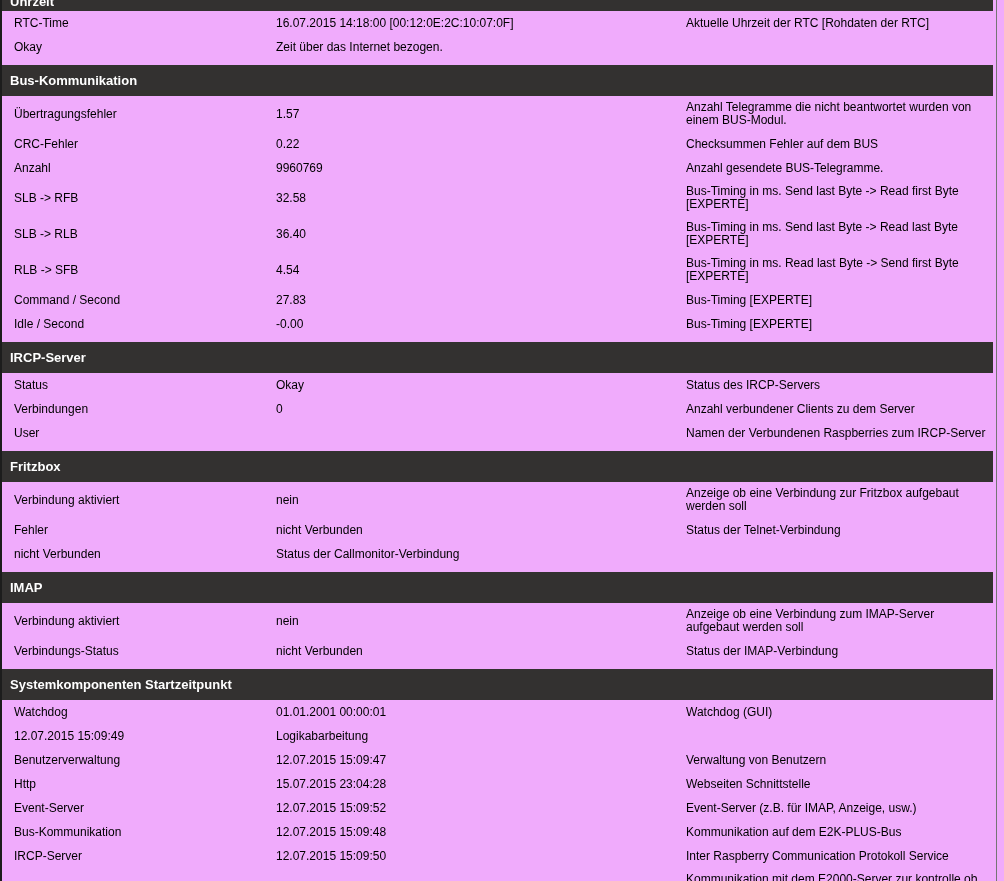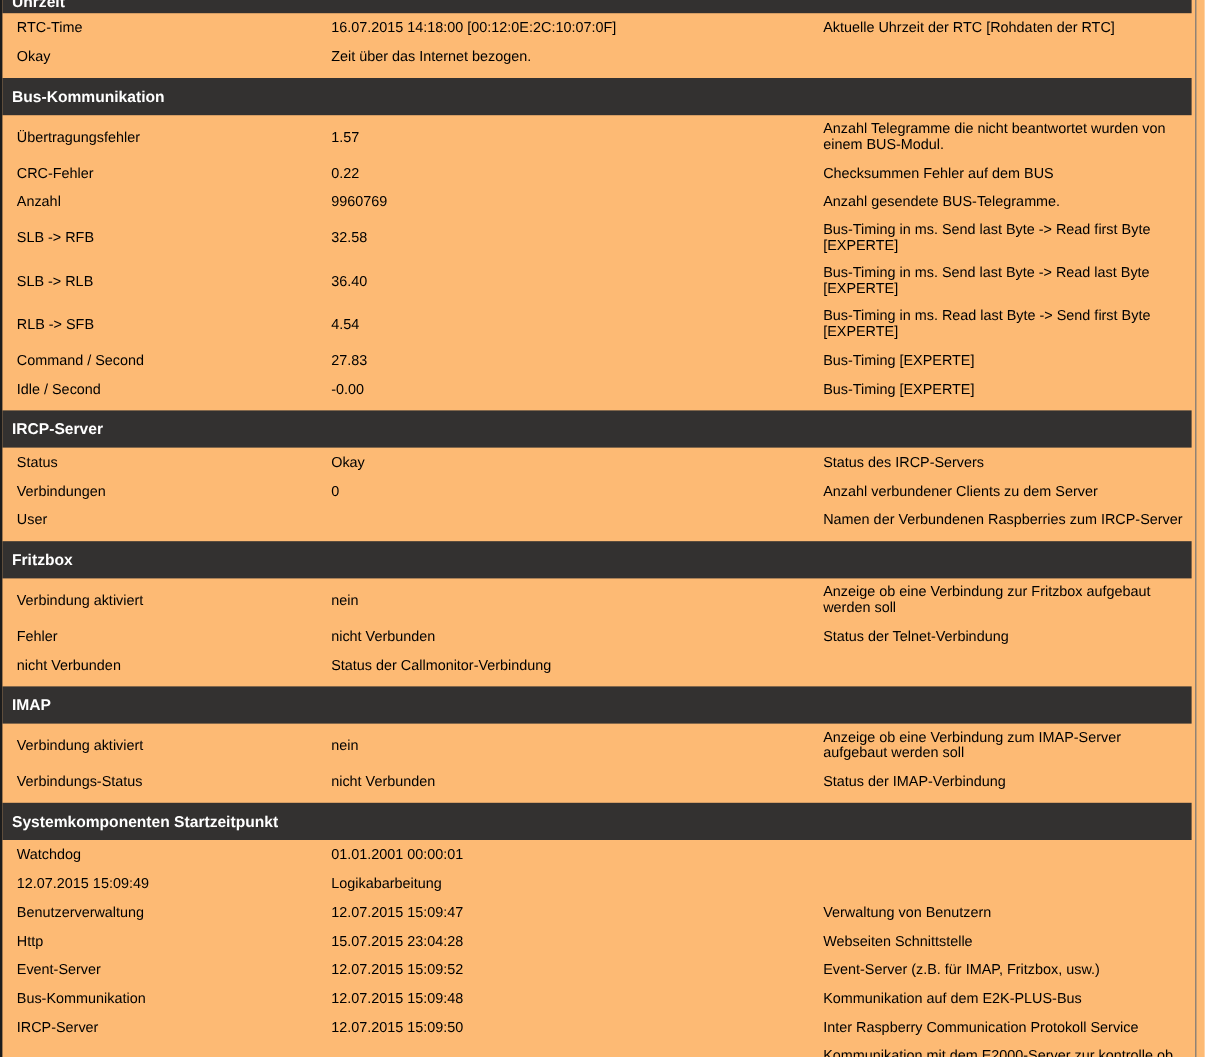--- a/index.html
+++ b/index.html
@@ -1,17 +1,17 @@
 <!DOCTYPE html>
 <html><head>
 <meta charset="utf-8">
 <style>
   html,body{margin:0;padding:0;background:#ffffff;}
   .page{
-    width:1004px;height:881px;overflow:hidden;background:#fdba74;
+    width:1004px;height:881px;overflow:hidden;background:#f0abfc;
     font-family:"Liberation Sans",sans-serif;
   }
   .panel{
     margin-right:7px;
     border-left:2px solid #1c1c1c;
     border-right:1px solid #757575;
     min-height:881px;
     box-sizing:border-box;
   }
   .section{margin-bottom:6px;}
@@ -162,39 +162,40 @@
           <div class="cell cell-desc">Status der IMAP-Verbindung</div>
         </div>
       </div>
       <div class="section">
         <div class="section-header">
           <span class="section-title">Systemkomponenten Startzeitpunkt</span>
         </div>
         <div class="row">
           <div class="cell cell-label">Watchdog</div>
           <div class="cell cell-value">01.01.2001 00:00:01</div>
+          <div class="cell cell-desc">Watchdog (GUI)</div>
         </div>
         <div class="row">
           <div class="cell cell-value">12.07.2015 15:09:49</div>
           <div class="cell cell-desc">Logikabarbeitung</div>
         </div>
         <div class="row">
           <div class="cell cell-label">Benutzerverwaltung</div>
           <div class="cell cell-value">12.07.2015 15:09:47</div>
           <div class="cell cell-desc">Verwaltung von Benutzern</div>
         </div>
         <div class="row">
           <div class="cell cell-label">Http</div>
           <div class="cell cell-value">15.07.2015 23:04:28</div>
           <div class="cell cell-desc">Webseiten Schnittstelle</div>
         </div>
         <div class="row">
           <div class="cell cell-label">Event-Server</div>
           <div class="cell cell-value">12.07.2015 15:09:52</div>
-          <div class="cell cell-desc">Event-Server (z.B. für IMAP, Fritzbox, usw.)</div>
+          <div class="cell cell-desc">Event-Server (z.B. für IMAP, Anzeige, usw.)</div>
         </div>
         <div class="row">
           <div class="cell cell-label">Bus-Kommunikation</div>
           <div class="cell cell-value">12.07.2015 15:09:48</div>
           <div class="cell cell-desc">Kommunikation auf dem E2K-PLUS-Bus</div>
         </div>
         <div class="row">
           <div class="cell cell-label">IRCP-Server</div>
           <div class="cell cell-value">12.07.2015 15:09:50</div>
           <div class="cell cell-desc">Inter Raspberry Communication Protokoll Service</div>

